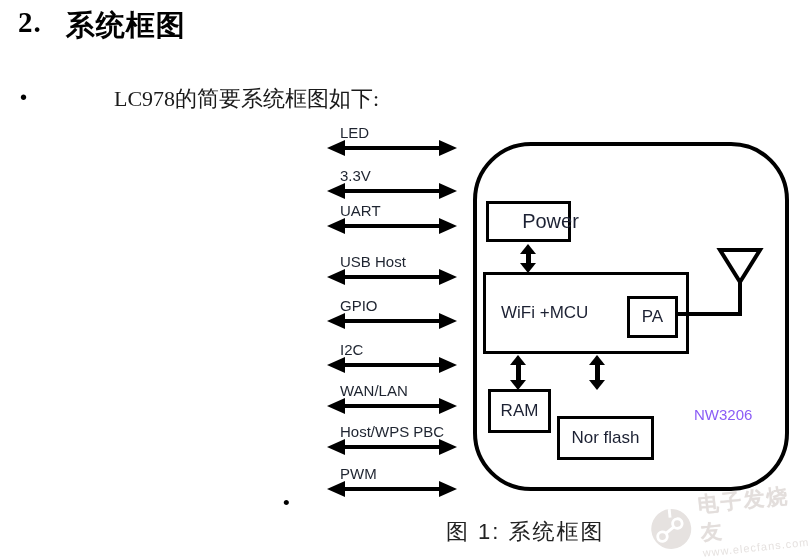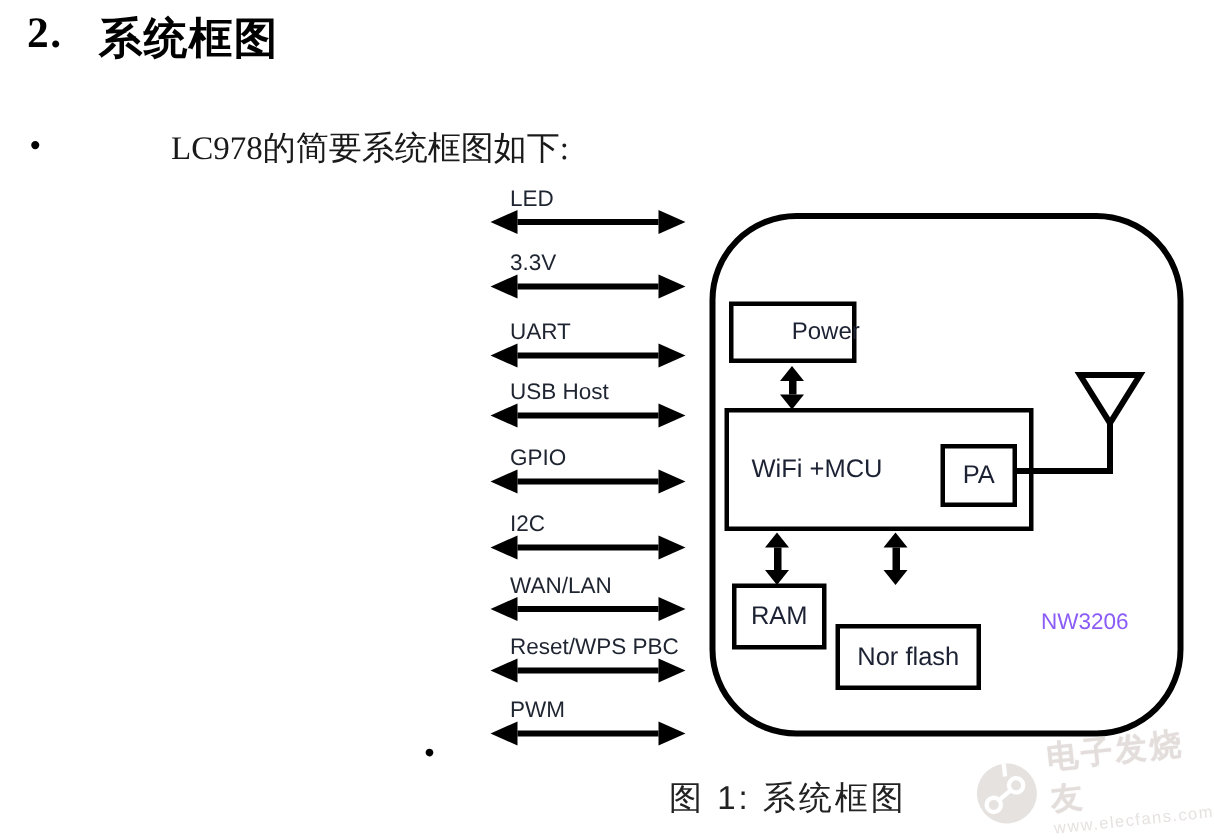--- a/index.html
+++ b/index.html
@@ -57,21 +57,21 @@
     font-family:"Liberation Sans", sans-serif;
     color:#1c2133;
   }
   .chip-outline {
     position:absolute;
     left:473px; top:142px; width:316px; height:349px;
     border:4px solid #000; border-radius:58px;
     background:#fff;
   }
 
-  .box-power   { left:486px; top:201px; width:85px;  height:41px; font-size:16px;padding-left:44px; }
+  .box-power   { left:486px; top:201px; width:85px;  height:41px; font-size:20px;padding-left:44px; }
   .box-wifi    { left:483px; top:272px; width:206px; height:82px; font-size:17px; justify-content:flex-start; padding-left:15px; }
   .box-pa      { left:627px; top:296px; width:51px;  height:42px; font-size:17px; }
   .box-ram     { left:488px; top:389px; width:63px;  height:44px; font-size:17px; }
   .box-nor     { left:557px; top:389px; width:97px;  height:44px; font-size:17px;margin-top:27px; }
 
   .chip-name {
     position:absolute; left:694px; top:406px;
     font-size:15px; color:#8b5cf6; white-space:nowrap;
   }
 
@@ -152,21 +152,21 @@
       </div>
   </div>
   <div class="if-row" style="top:168px">
     <div class="if-label">3.3V</div>
     <div class="h-arrow">
         <span class="ah-l"></span>
         <span class="shaft"></span>
         <span class="ah-r"></span>
       </div>
   </div>
-  <div class="if-row" style="top:214px">
+  <div class="if-row" style="top:203px">
     <div class="if-label">UART</div>
     <div class="h-arrow">
         <span class="ah-l"></span>
         <span class="shaft"></span>
         <span class="ah-r"></span>
       </div>
   </div>
   <div class="if-row" style="top:254px">
     <div class="if-label">USB Host</div>
     <div class="h-arrow">
@@ -193,21 +193,21 @@
   </div>
   <div class="if-row" style="top:383px">
     <div class="if-label">WAN/LAN</div>
     <div class="h-arrow">
         <span class="ah-l"></span>
         <span class="shaft"></span>
         <span class="ah-r"></span>
       </div>
   </div>
   <div class="if-row" style="top:424px">
-    <div class="if-label">Reset/WPS PBC</div>
+    <div class="if-label">Host/WPS PBC</div>
     <div class="h-arrow">
         <span class="ah-l"></span>
         <span class="shaft"></span>
         <span class="ah-r"></span>
       </div>
   </div>
   <div class="if-row" style="top:466px">
     <div class="if-label">PWM</div>
     <div class="h-arrow">
         <span class="ah-l"></span>

